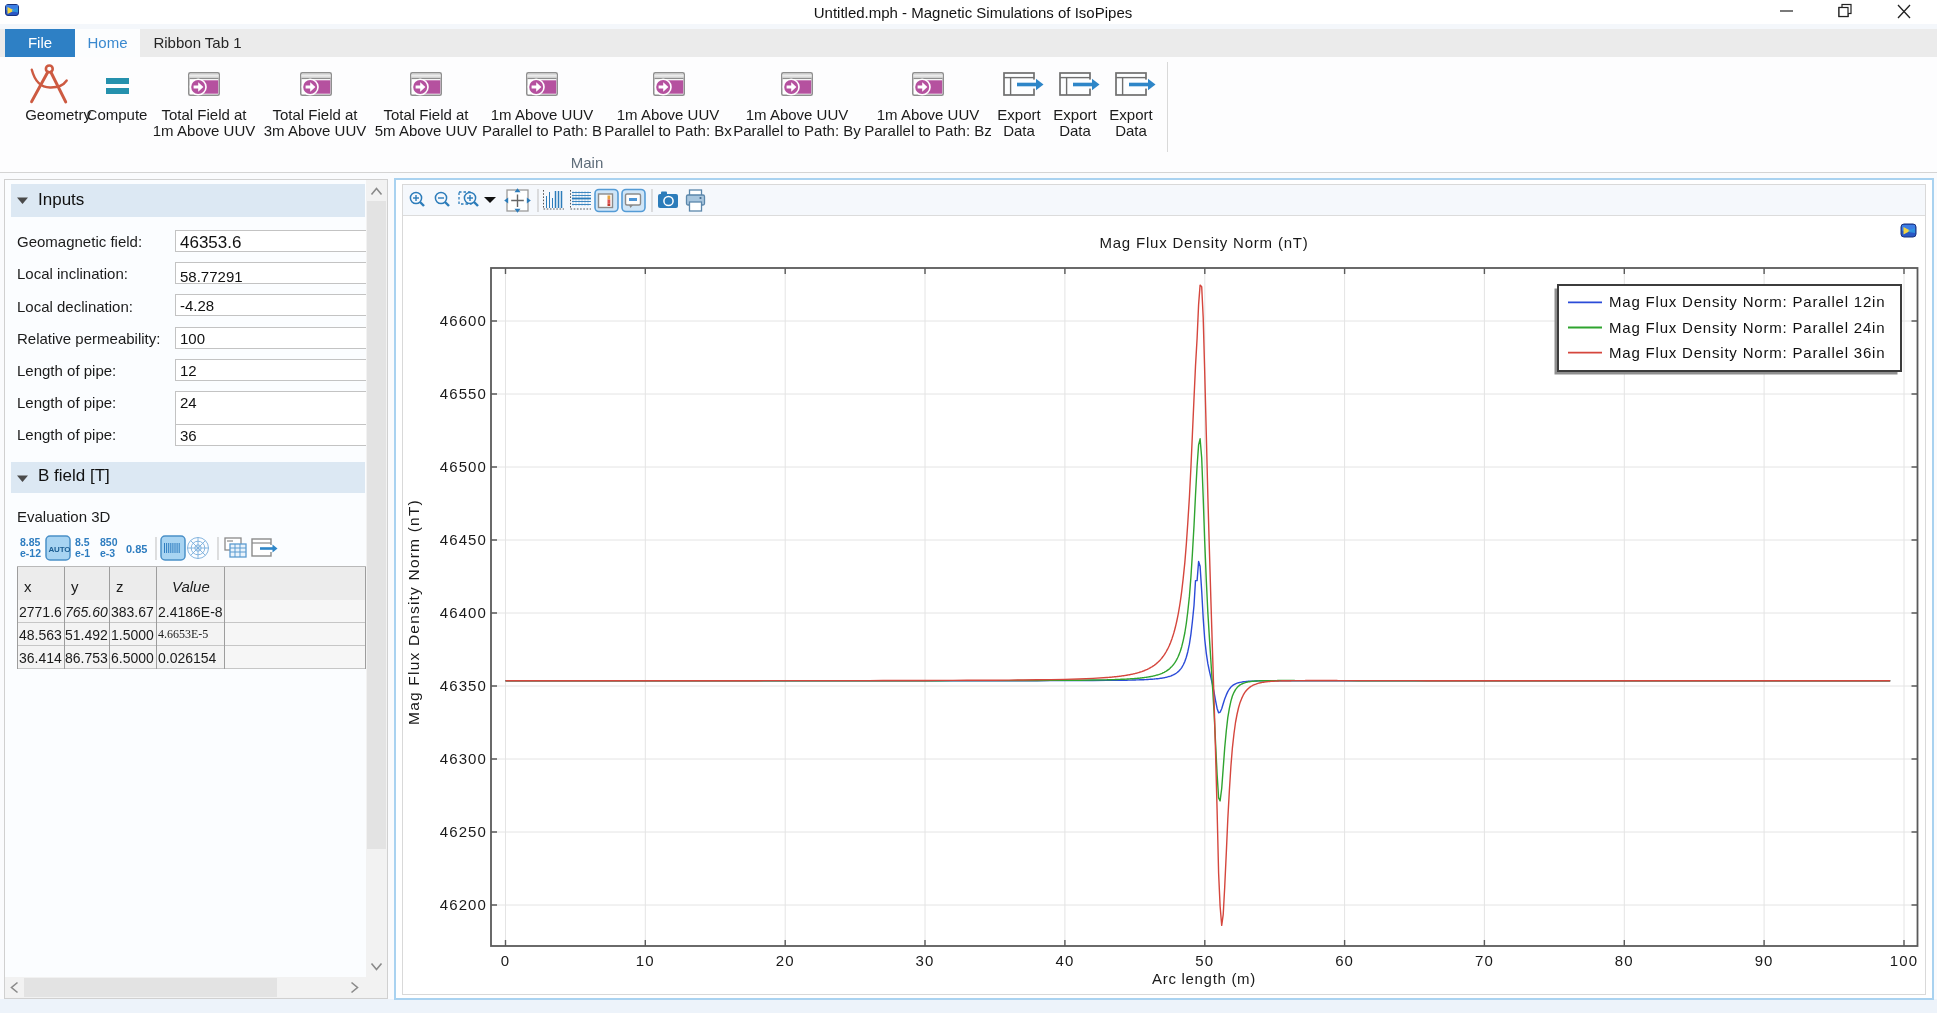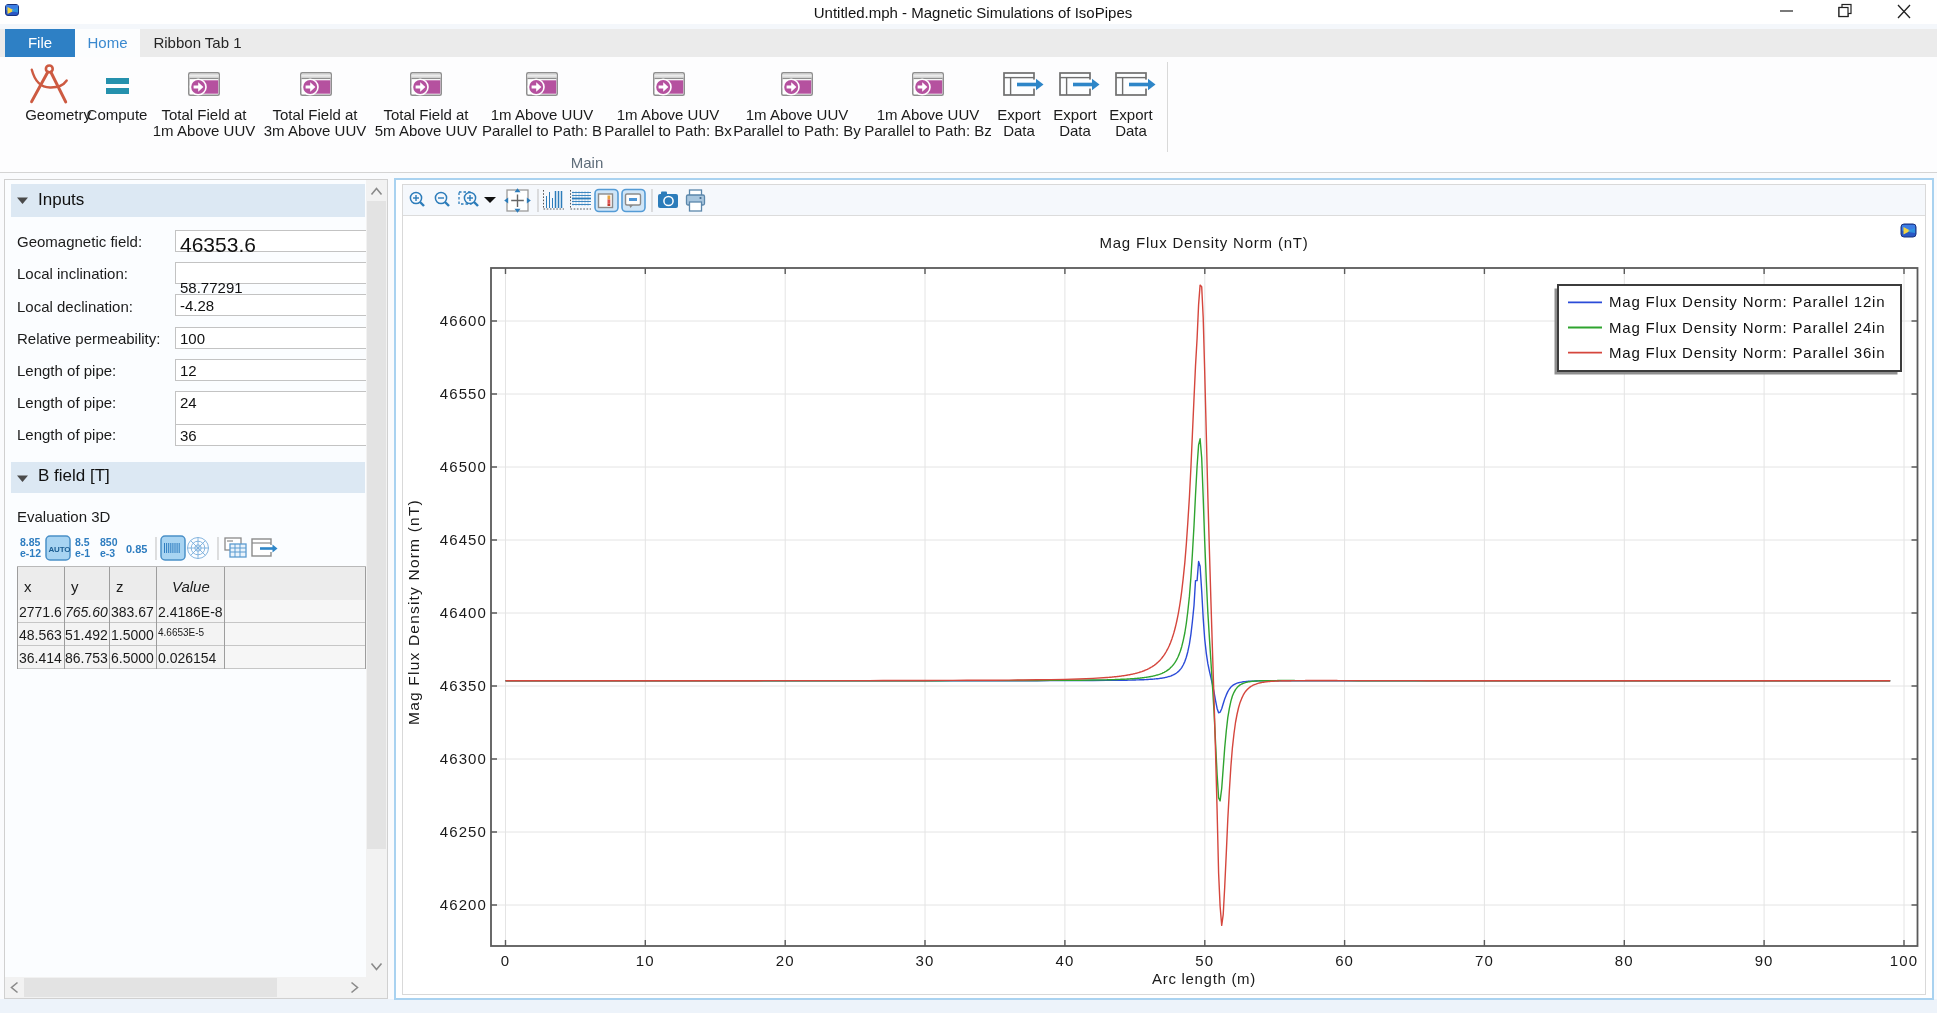--- a/index.html
+++ b/index.html
@@ -164,23 +164,23 @@
 <div class="abs" style="left:437px;top:154px;width:300px;text-align:center;font-size:15px;color:#5f6d7a;">Main</div>
 <div class="abs" style="left:0;top:173px;width:1937px;height:840px;background:#fafbfd;"></div>
 <div class="abs" style="left:0;top:999px;width:1937px;height:14px;background:#edf3fa;"></div>
 <div class="abs" style="left:4px;top:179px;width:384px;height:820px;background:#fbfdff;border:1px solid #d0d0d0;"></div>
 <div class="abs" style="left:11px;top:184px;width:354px;height:33px;background:#dce8f3;"></div>
 <svg class="abs" style="left:16px;top:196px;" width="13" height="9" viewBox="0 0 13 9">
     <path d="M1 1.5 L12 1.5 L6.5 8 z" fill="#4a4a4a"></path>
   </svg>
 <div class="abs" style="left:38px;top:190px;font-size:17px;color:#111;">Inputs</div>
 <div class="lbl" style="left:17px;top:233px;">Geomagnetic field:</div>
-<div class="abs" style="left:175px;top:230px;width:192px;height:22px;background:#fff;border:1px solid #c3c3c3;font-size:21px;color:#111;padding:2px 0 0 4px;">46353.6</div>
+<div class="abs" style="left:175px;top:230px;width:192px;height:22px;background:#fff;border:1px solid #c3c3c3;font-size:17px;color:#111;padding:2px 0 0 4px;">46353.6</div>
 <div class="lbl" style="left:17px;top:265px;">Local inclination:</div>
-<div class="abs" style="left:175px;top:262px;width:192px;height:22px;background:#fff;border:1px solid #c3c3c3;font-size:15px;color:#111;padding:16px 0 0 4px;">58.77291</div>
+<div class="abs" style="left:175px;top:262px;width:192px;height:22px;background:#fff;border:1px solid #c3c3c3;font-size:15px;color:#111;padding:5px 0 0 4px;">58.77291</div>
 <div class="lbl" style="left:17px;top:298px;">Local declination:</div>
 <div class="abs" style="left:175px;top:294px;width:192px;height:22px;background:#fff;border:1px solid #c3c3c3;font-size:15px;color:#111;padding:2px 0 0 4px;">-4.28</div>
 <div class="lbl" style="left:17px;top:330px;">Relative permeability:</div>
 <div class="abs" style="left:175px;top:327px;width:192px;height:22px;background:#fff;border:1px solid #c3c3c3;font-size:15px;color:#111;padding:2px 0 0 4px;">100</div>
 <div class="lbl" style="left:17px;top:362px;">Length of pipe:</div>
 <div class="abs" style="left:175px;top:359px;width:192px;height:22px;background:#fff;border:1px solid #c3c3c3;font-size:15px;color:#111;padding:2px 0 0 4px;">12</div>
 <div class="lbl" style="left:17px;top:394px;">Length of pipe:</div>
 <div class="abs" style="left:175px;top:391px;width:192px;height:38px;background:#fff;border:1px solid #c3c3c3;font-size:15px;color:#111;padding:2px 0 0 4px;">24</div>
 <div class="lbl" style="left:17px;top:426px;">Length of pipe:</div>
 <div class="abs" style="left:175px;top:424px;width:192px;height:22px;background:#fff;border:1px solid #c3c3c3;font-size:15px;color:#111;padding:2px 0 0 4px;">36</div>
@@ -243,21 +243,21 @@
 <div class="abs" style="left:17px;top:600px;width:207px;height:22px;background:#f3f3f3;"></div>
 <div class="lbl" style="left:19px;top:604px;font-size:14px;">2771.6</div>
 <div class="lbl" style="left:65px;top:604px;font-size:14px;font-style:italic;">765.60</div>
 <div class="lbl" style="left:111px;top:604px;font-size:14px;">383.67</div>
 <div class="lbl" style="left:158px;top:604px;font-size:14px;">2.4186E-8</div>
 <div class="abs" style="left:17px;top:623px;width:349px;height:23px;background:#f6f6f6;border-bottom:1px solid #c6c6c6;"></div>
 <div class="abs" style="left:17px;top:623px;width:207px;height:22px;background:#f3f3f3;"></div>
 <div class="lbl" style="left:19px;top:627px;font-size:14px;">48.563</div>
 <div class="lbl" style="left:65px;top:627px;font-size:14px;">51.492</div>
 <div class="lbl" style="left:111px;top:627px;font-size:14px;">1.5000</div>
-<div class="lbl" style="left:158px;top:627px;font-size:10px;">4.6653E-5</div>
+<div class="lbl" style="left:158px;top:627px;font-size:12px;font-family:Liberation Serif, serif;">4.6653E-5</div>
 <div class="abs" style="left:17px;top:646px;width:349px;height:23px;background:#f6f6f6;border-bottom:1px solid #c6c6c6;"></div>
 <div class="abs" style="left:17px;top:646px;width:207px;height:22px;background:#f3f3f3;"></div>
 <div class="lbl" style="left:19px;top:650px;font-size:14px;">36.414</div>
 <div class="lbl" style="left:65px;top:650px;font-size:14px;">86.753</div>
 <div class="lbl" style="left:111px;top:650px;font-size:14px;">6.5000</div>
 <div class="lbl" style="left:158px;top:650px;font-size:14px;">0.026154</div>
 <div class="abs" style="left:17px;top:566px;width:1px;height:103px;background:#9d9d9d;"></div>
 <div class="abs" style="left:63.5px;top:566px;width:1px;height:103px;background:#9d9d9d;"></div>
 <div class="abs" style="left:109px;top:566px;width:1px;height:103px;background:#9d9d9d;"></div>
 <div class="abs" style="left:155.5px;top:566px;width:1px;height:103px;background:#9d9d9d;"></div>

